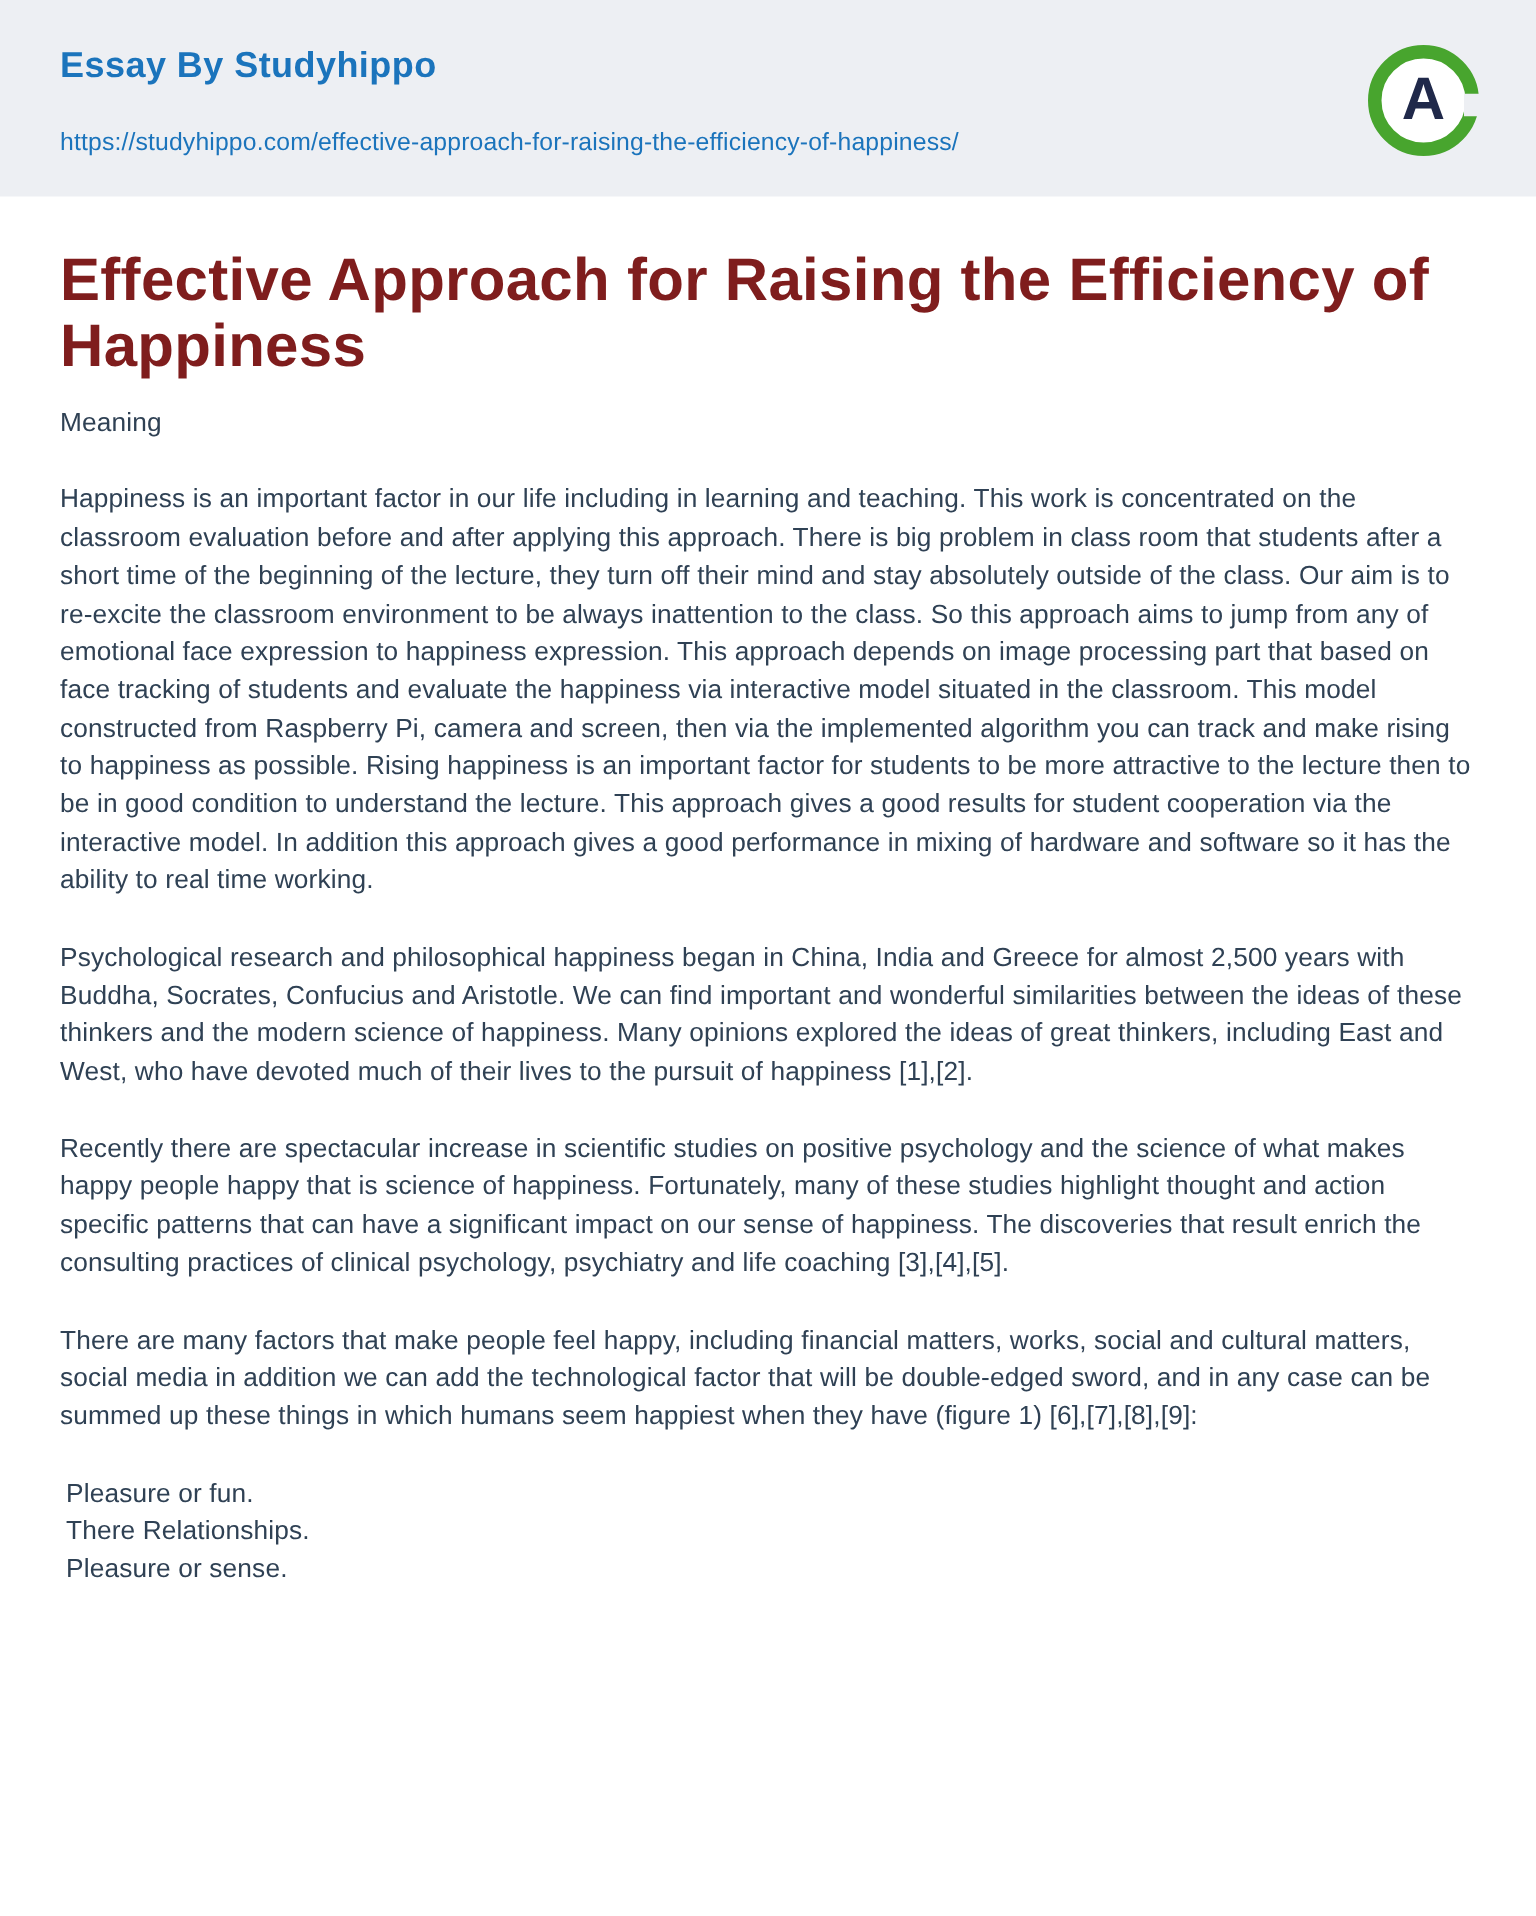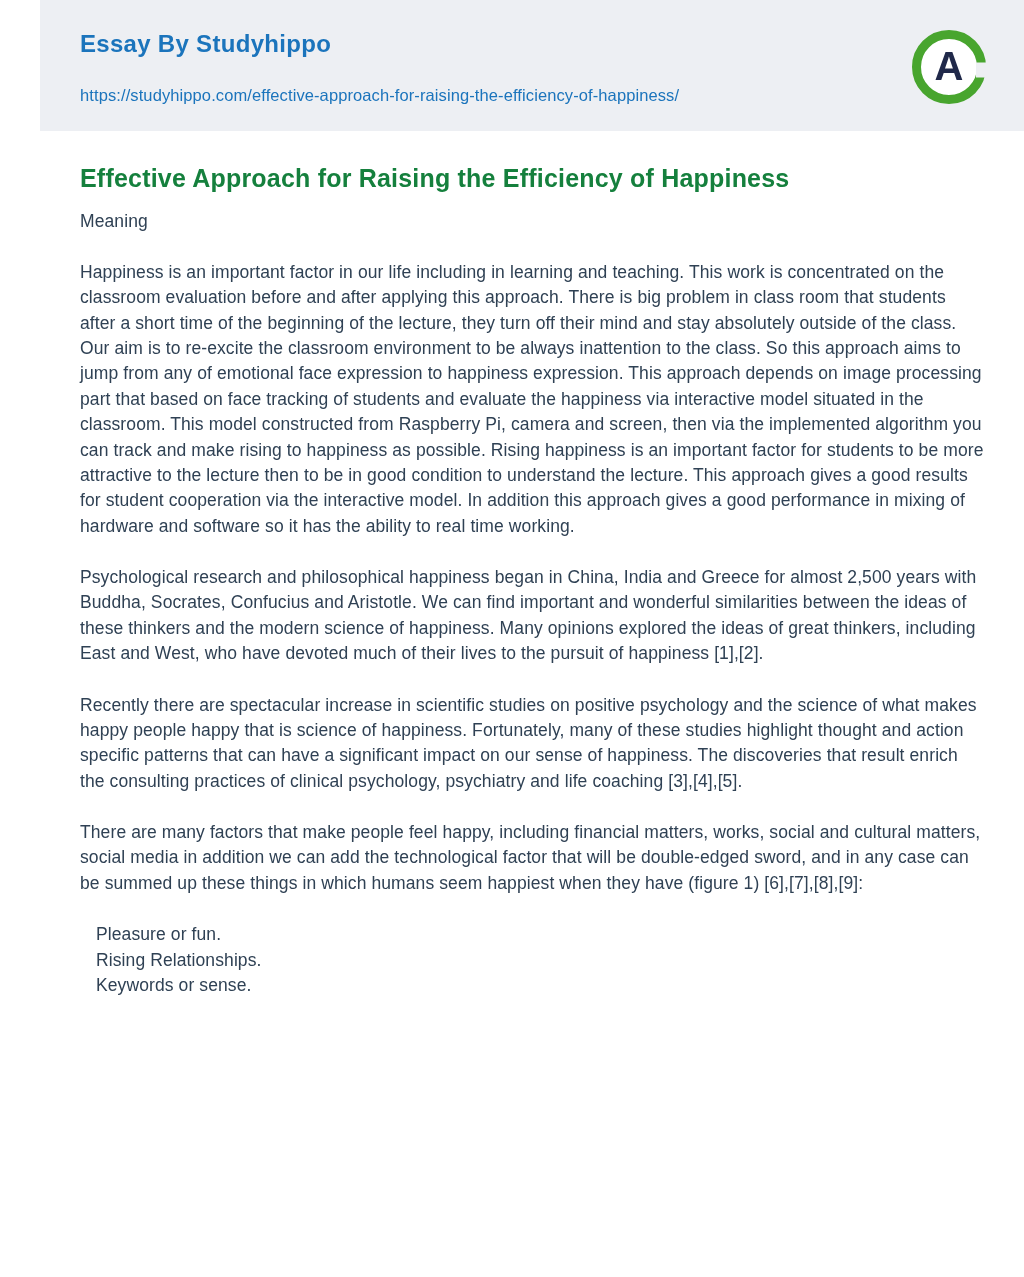--- a/index.html
+++ b/index.html
@@ -8,21 +8,20 @@
     background: #ffffff;
     font-family: "Liberation Sans", "DejaVu Sans", sans-serif;
     color: #2f4154;
   }
   .page {
     width: 1024px;
     height: 1063px;
     margin: 0 auto;
     background: #ffffff;
     overflow: hidden;
-    padding-left: 40px;
   }
   
   .site-header {
     background: #edeff3;
     padding: 30px 38px 26px 40px;
     display: flex;
     justify-content: space-between;
     align-items: flex-start;
   }
   .header-text { display: flex; flex-direction: column; }
@@ -66,33 +65,33 @@
     width: 13px;
     height: 15px;
     background: #edeff3;
   }
   
   .content {
     padding: 34px 40px 0 40px;
   }
   .content h1 {
     margin: 0 0 16px 0;
-    font-size: 25px;
+    font-size: 40px;
     line-height: 1.1;
     font-weight: bold;
-    color: #15803d;
+    color: #7f1d1d;
     letter-spacing: 0.2px;
   }
   .content p {
     margin: 0 0 26px 0;
     font-size: 17.5px;
     line-height: 1.45;
     letter-spacing: 0.1px;
   }
-  .factors { margin: 0 0 26px 16px; }
+  .factors { margin: 0 0 26px 4px; }
   .factors div {
     font-size: 17.5px;
     line-height: 1.45;
     letter-spacing: 0.1px;
   }
 </style>
 </head>
 <body>
 
 <div class="page">
@@ -120,18 +119,18 @@
 
 
     <p>Psychological research and philosophical happiness began in China, India and Greece for almost 2,500 years with Buddha, Socrates, Confucius and Aristotle. We can find important and wonderful similarities between the ideas of these thinkers and the modern science of happiness. Many opinions explored the ideas of great thinkers, including East and West, who have devoted much of their lives to the pursuit of happiness [1],[2].</p>
 
     <p>Recently there are spectacular increase in scientific studies on positive psychology and the science of what makes happy people happy that is science of happiness. Fortunately, many of these studies highlight thought and action specific patterns that can have a significant impact on our sense of happiness. The discoveries that result enrich the consulting practices of clinical psychology, psychiatry and life coaching [3],[4],[5].</p>
 
     <p>There are many factors that make people feel happy, including financial matters, works, social and cultural matters, social media in addition we can add the technological factor that will be double-edged sword, and in any case can be summed up these things in which humans seem happiest when they have (figure 1) [6],[7],[8],[9]:</p>
 
     <div class="factors">
       <div>Pleasure or fun.</div>
-      <div>Rising Relationships.</div>
-      <div>Keywords or sense.</div>
+      <div>There Relationships.</div>
+      <div>Pleasure or sense.</div>
     </div>
 
   </main>
 </div>
 
 </body></html>

